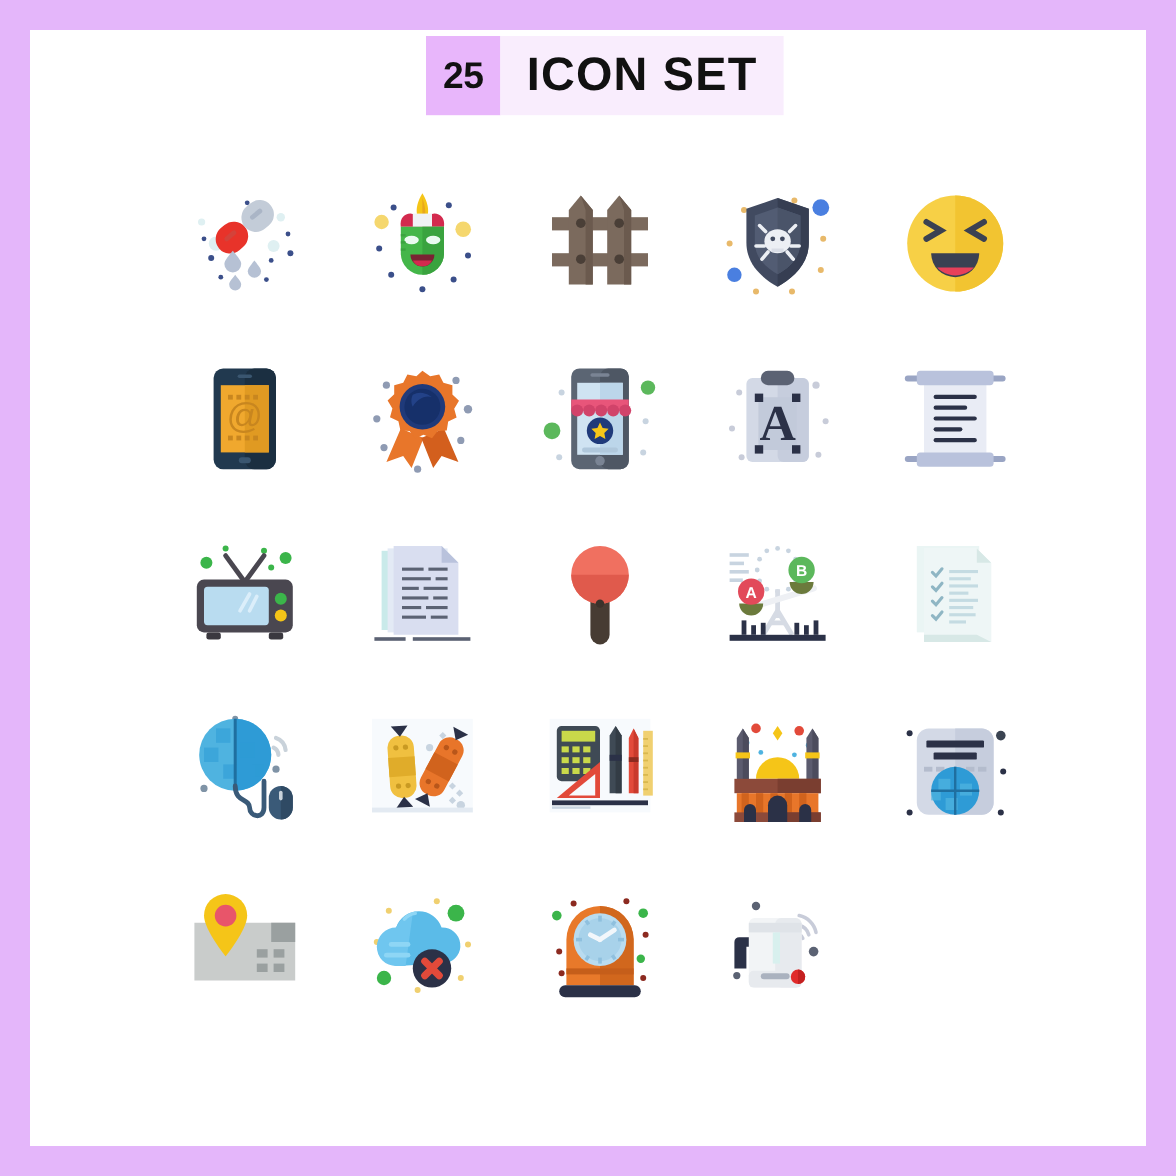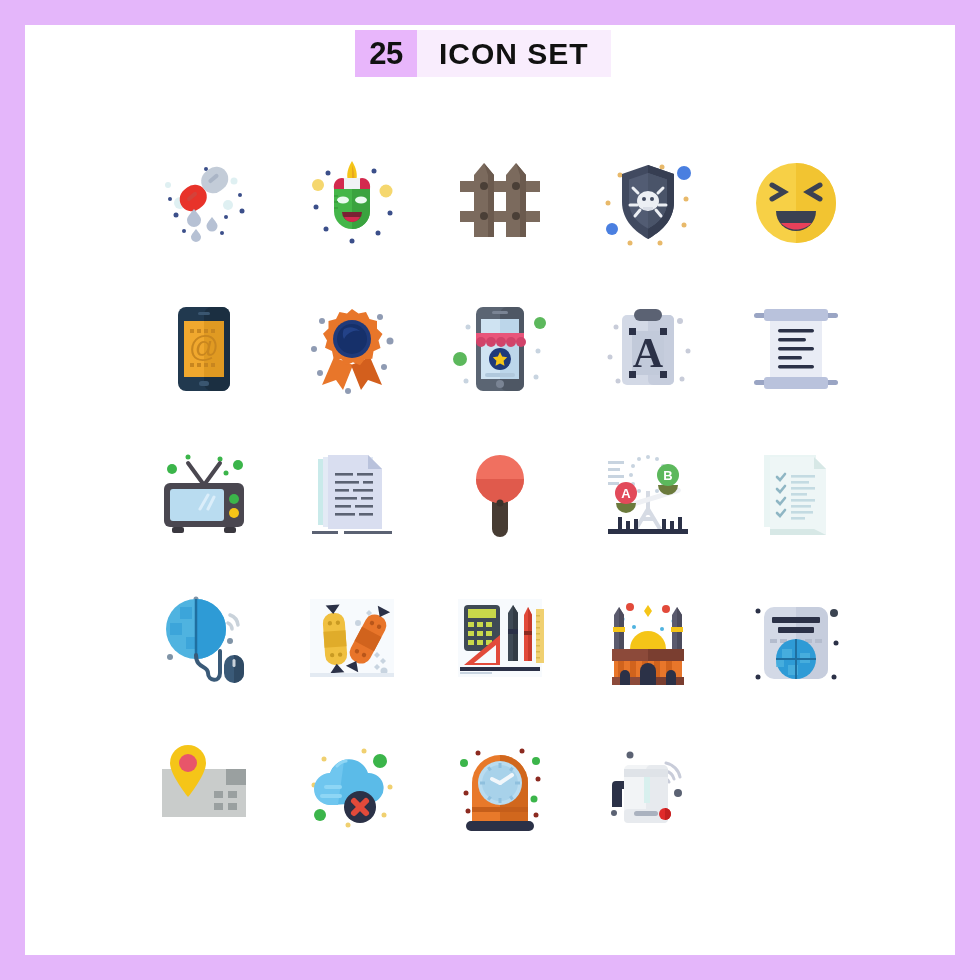--- a/index.html
+++ b/index.html
@@ -13,36 +13,36 @@
   .sheet{
     position:absolute;
     left:25px;top:25px;
     width:930px;height:930px;
     background:#ffffff;
   }
   
   .header{
     position:absolute;
     left:330px;top:5px;
-    height:47px;
+    height:66px;
     display:flex;
     align-items:stretch;
   }
   .count-badge{
     background:#e8b6fb;
     width:62px;
     display:flex;align-items:center;justify-content:center;
     font-size:31px;font-weight:bold;color:#111111;
     letter-spacing:-0.5px;
   }
   .title-band{
     background:#f9edfd;
     padding:0 22px 0 22px;
     display:flex;align-items:center;
-    font-size:30px;font-weight:bold;color:#111111;
+    font-size:39px;font-weight:bold;color:#111111;
     letter-spacing:1px;
   }
   
   .grid{
     position:absolute;
     left:105px;top:105px;
     width:740px;
     display:grid;
     grid-template-columns:repeat(5,148px);
     grid-template-rows:repeat(5,146px);

